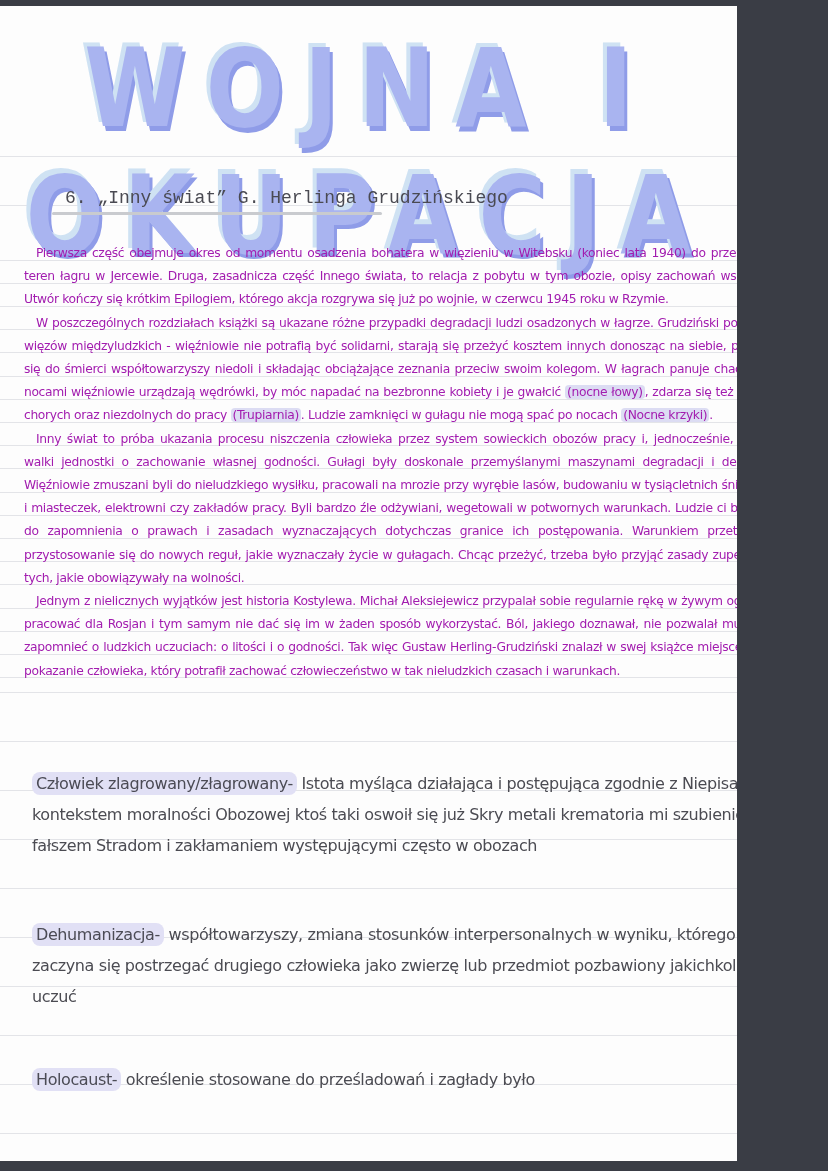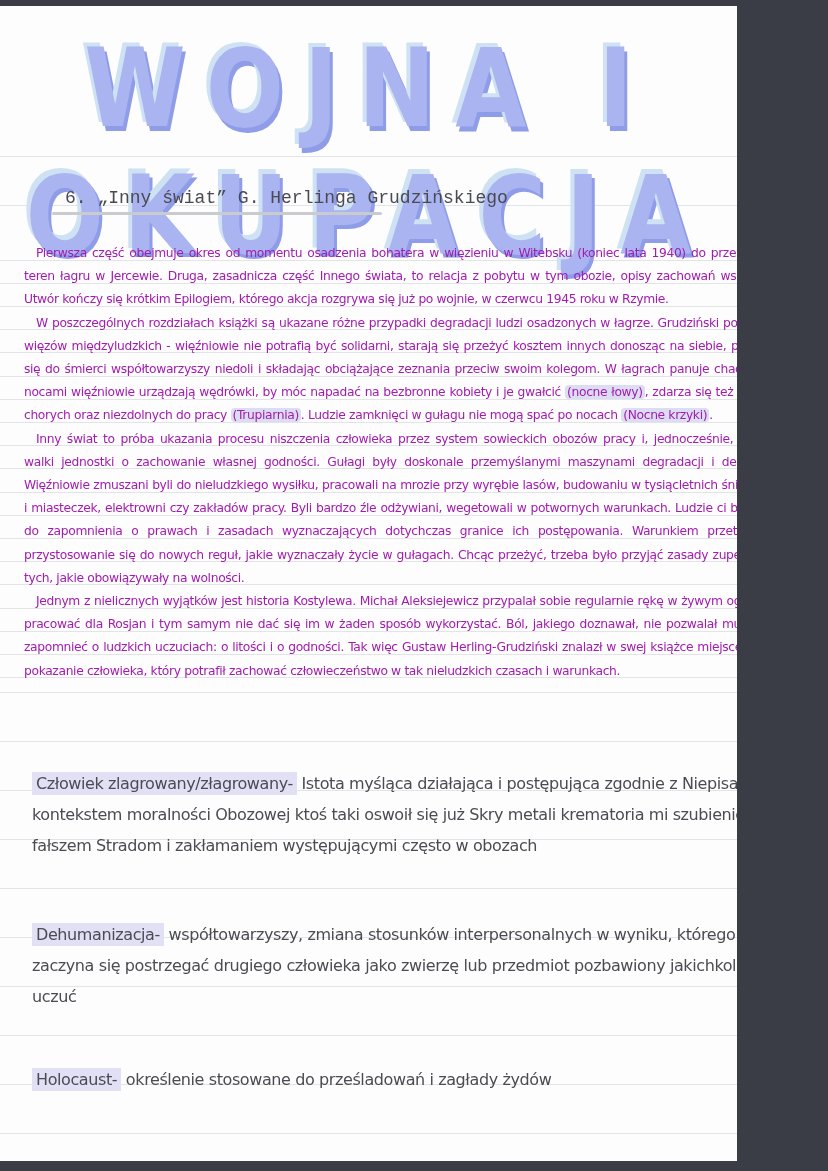--- a/index.html
+++ b/index.html
@@ -50,21 +50,21 @@
   .hl {
     background: #dcdcf3; border-radius: 4px; padding: 0 2px; margin-top: 42px;
   }
   .def {
     position: absolute; left: 32px; width: 770px;
     font-size: 16px; line-height: 31px; color: #4b4b52;
     font-family: "DejaVu Sans", sans-serif;
     letter-spacing: -0.4px;
   }
   .term {
-    background: #e1e0f5; border-radius: 0; padding: 2px 4px;
+    background: #e1e0f5; border-radius: 8px; padding: 2px 4px;
     color: #4b4b55;
   }
 </style>
 </head>
 <body>
 
 <div class="page">
 
   <div class="rule" style="top:150px"></div>
   <div class="rule" style="top:199px"></div>
@@ -112,15 +112,15 @@
 
   <div class="def" style="top:762px">
     <span class="term">Człowiek zlagrowany/złagrowany-</span><span> Istota myśląca działająca i postępująca zgodnie z Niepisanym kontekstem moralności Obozowej ktoś taki oswoił się już Skry metali krematoria mi szubienicami fałszem Stradom i zakłamaniem występującymi często w obozach</span>
   </div>
 
   <div class="def" style="top:913px">
     <span class="term">Dehumanizacja-</span><span> współtowarzyszy, zmiana stosunków interpersonalnych w wyniku, którego zaczyna się postrzegać drugiego człowieka jako zwierzę lub przedmiot pozbawiony jakichkolwiek uczuć</span>
   </div>
 
   <div class="def" style="top:1058px">
-    <span class="term">Holocaust-</span><span> określenie stosowane do prześladowań i zagłady żydów</span>
+    <span class="term">Holocaust-</span><span> określenie stosowane do prześladowań i zagłady było</span>
   </div>
 </div>
 
 </body></html>

